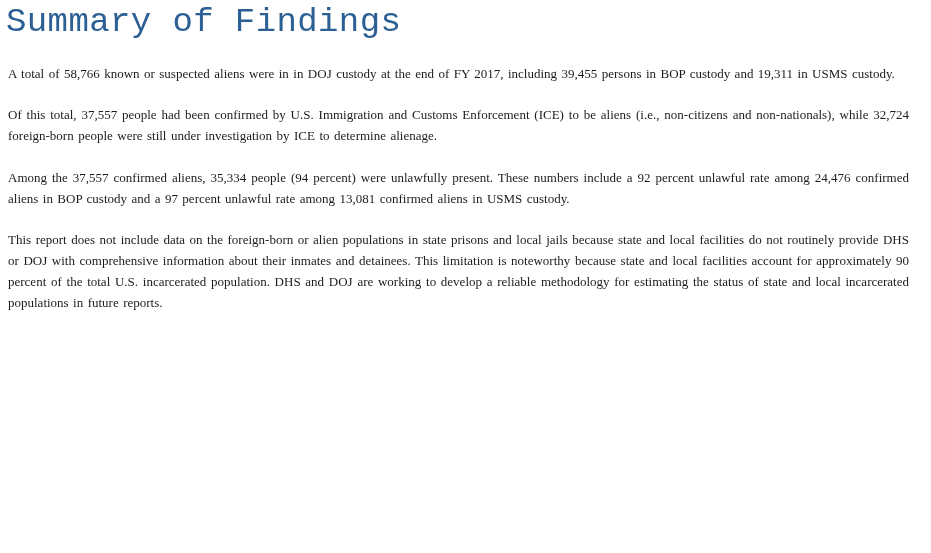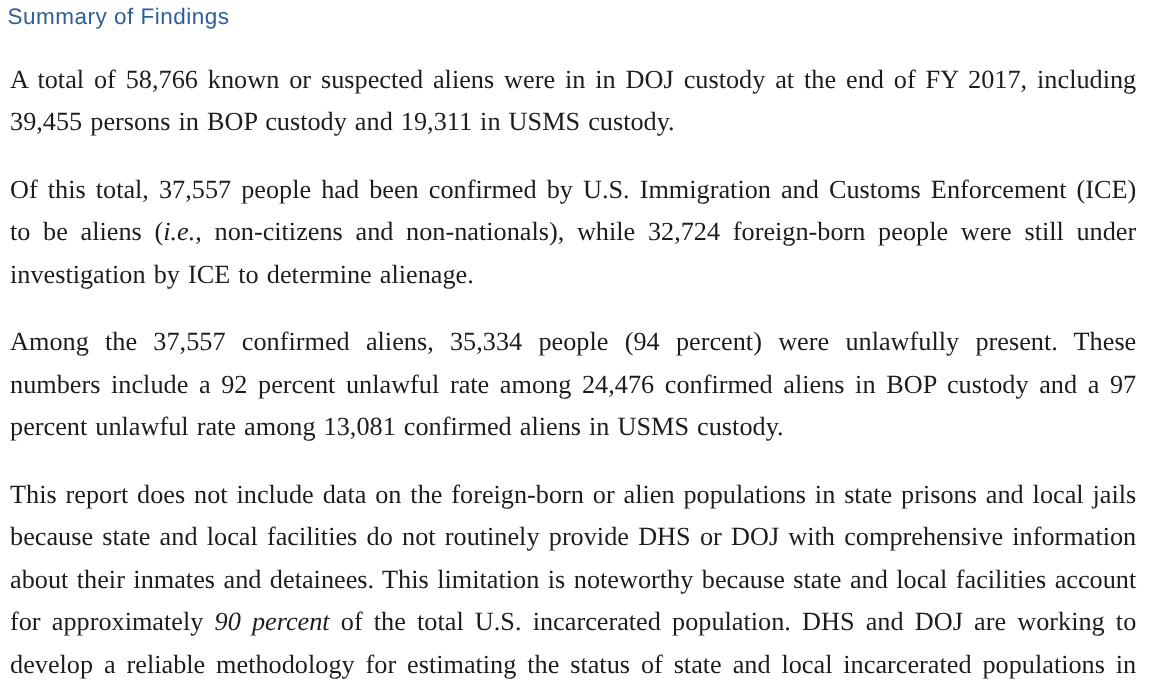--- a/index.html
+++ b/index.html
@@ -15,46 +15,45 @@
     color: #1a1a1a;
   }
   .page {
     position: relative;
     width: 931px;
     height: 553px;
     padding: 0;
     box-sizing: border-box;
   }
   .doc-title {
-    font-family: Liberation Sans, sans-serif;
-    font-size: 18px;
+    font-family: Liberation Mono, monospace;
+    font-size: 34px;
     color: #2c5f93;
     margin: 4px 0 0 6px;
     letter-spacing: 0.4px;
     font-weight: normal;
     line-height: 1.1;
   }
   .body-block {
     margin: 0 0 0 4px;
     padding: 0 22px 0 4px;
   }
   p.para {
-    font-size: 21px;
+    font-size: 13px;
     line-height: 1.62;
     margin: 20px 0 0 0;
     text-align: justify;
     text-justify: inter-word;
     word-spacing: 1.2px;
     color: #1c1c1c;
   }
   p.para:first-child {
     margin-top: 22px;
   }
   .it {
-    font-style: italic;
   }
 </style>
 </head>
 <body>
 
 <div class="page">
 
   <h1 class="doc-title">Summary of Findings</h1>
 
   <div class="body-block">

